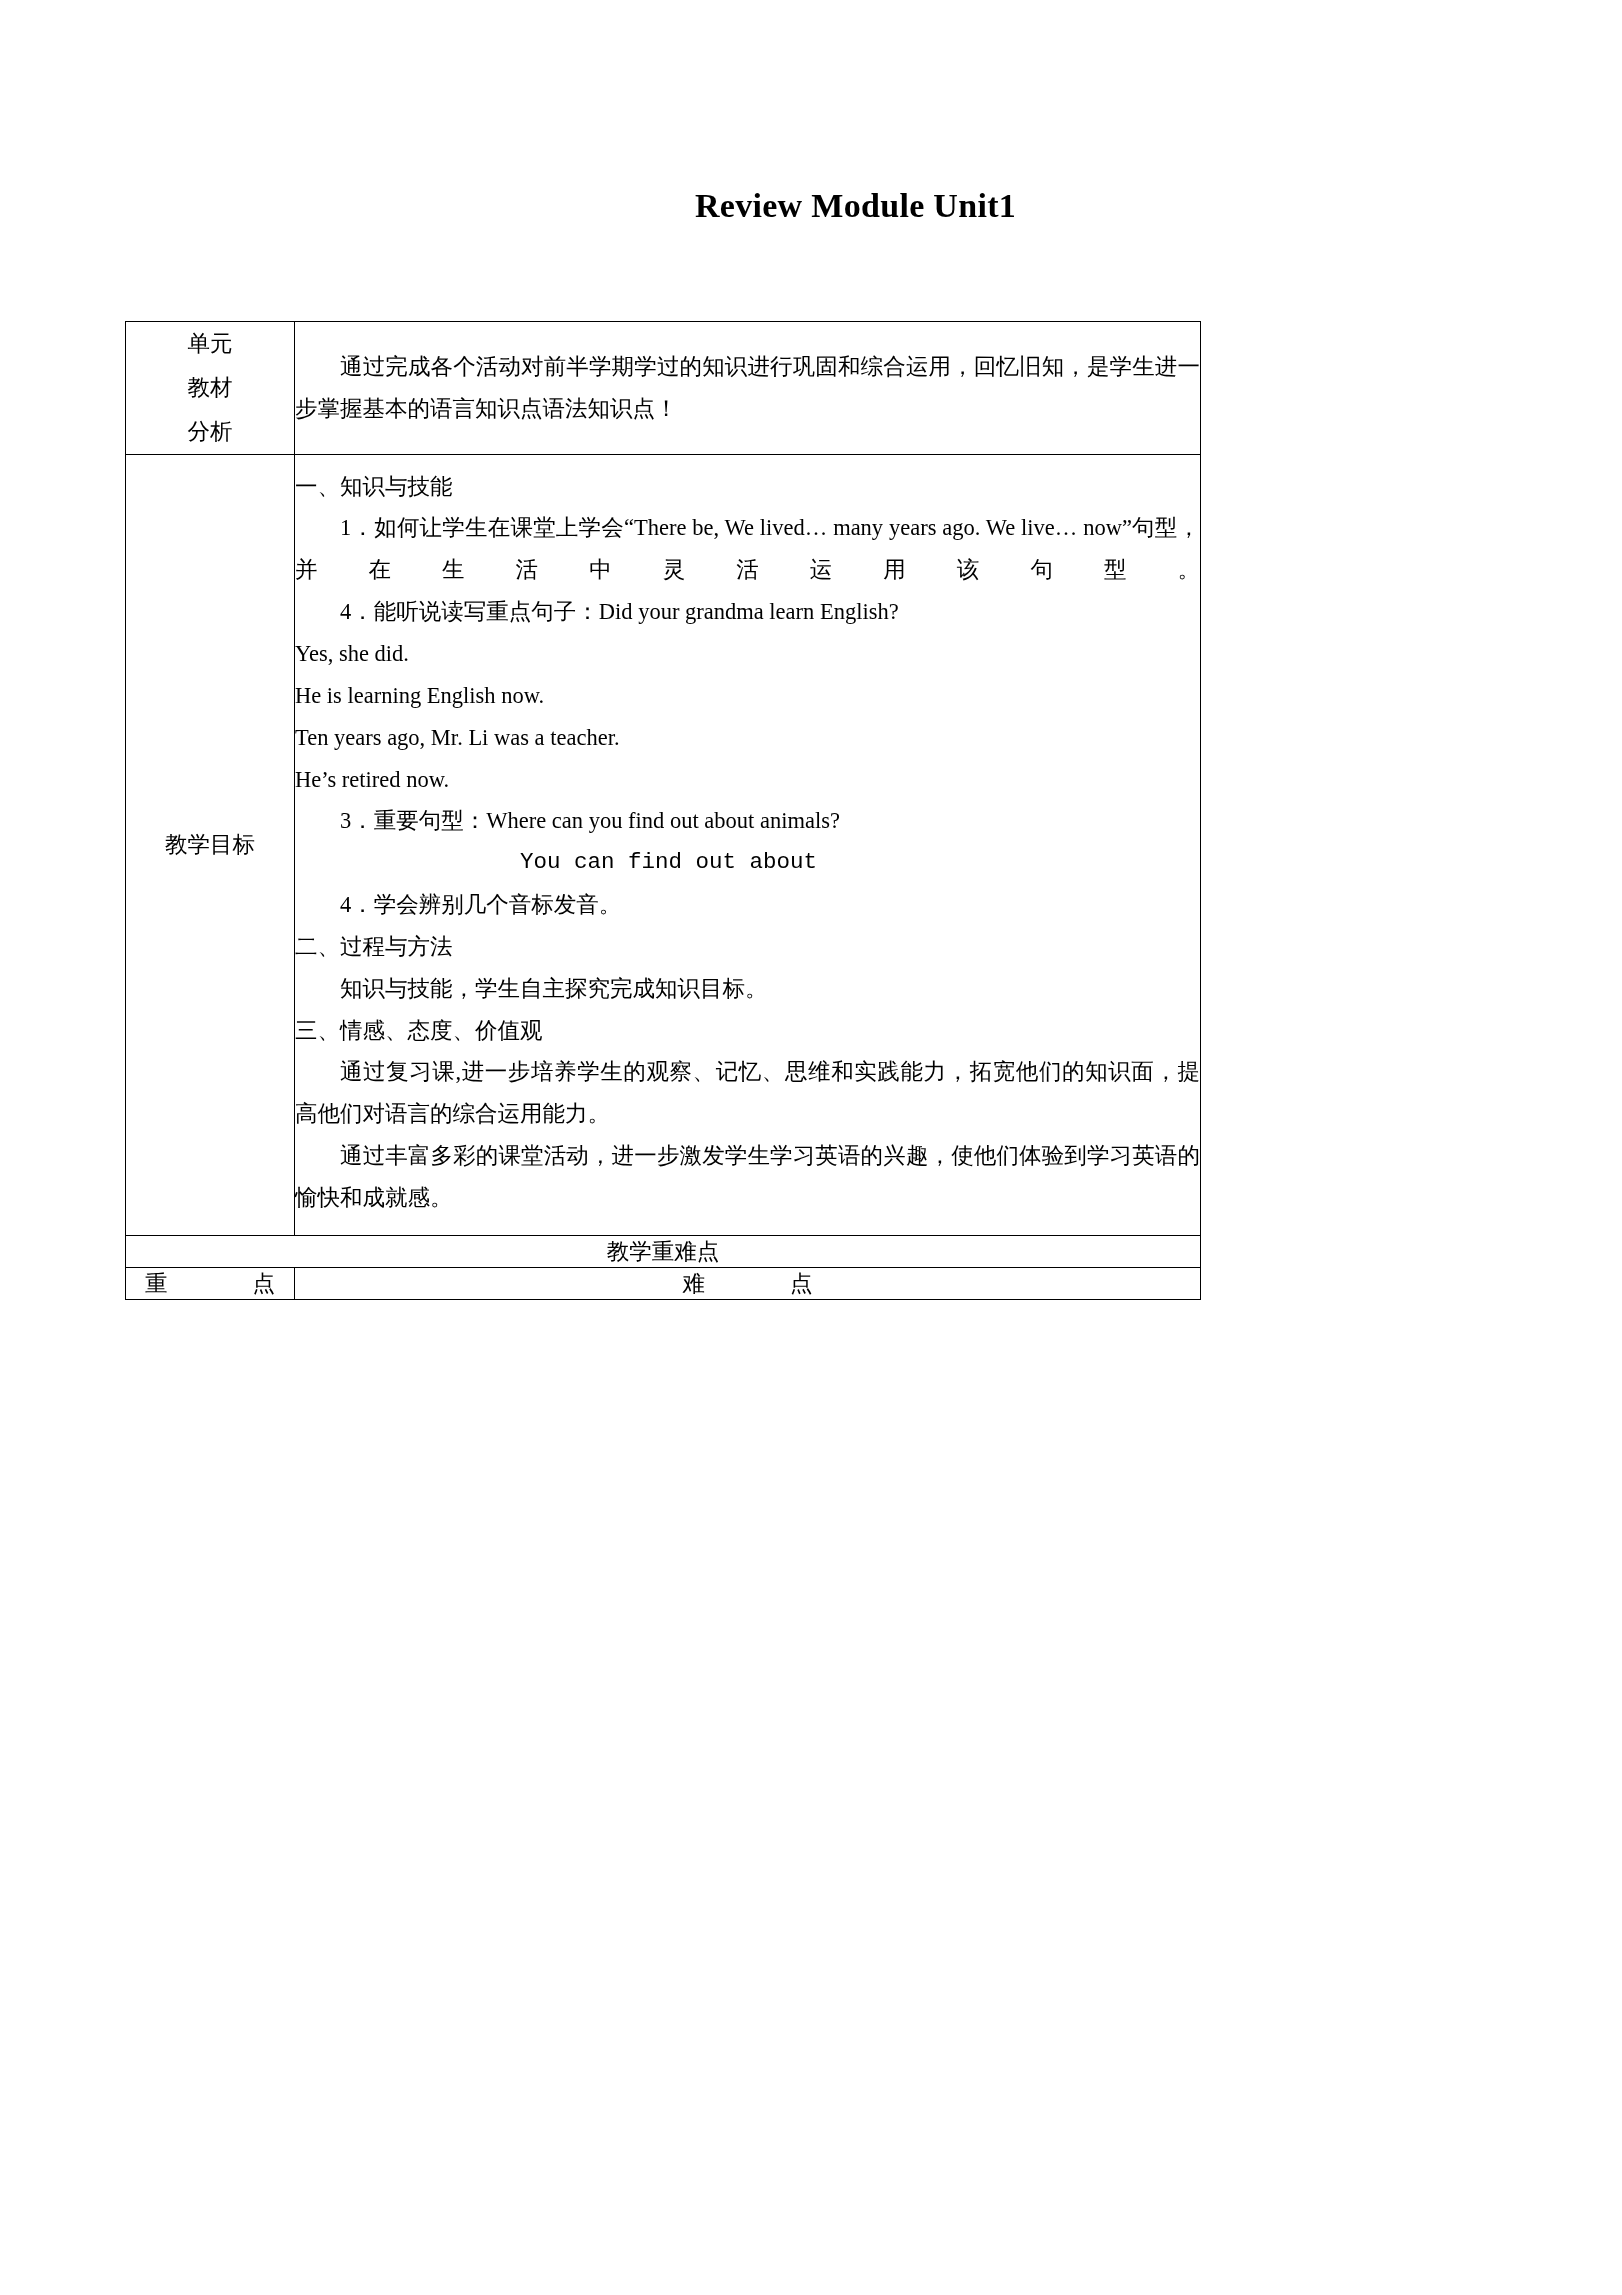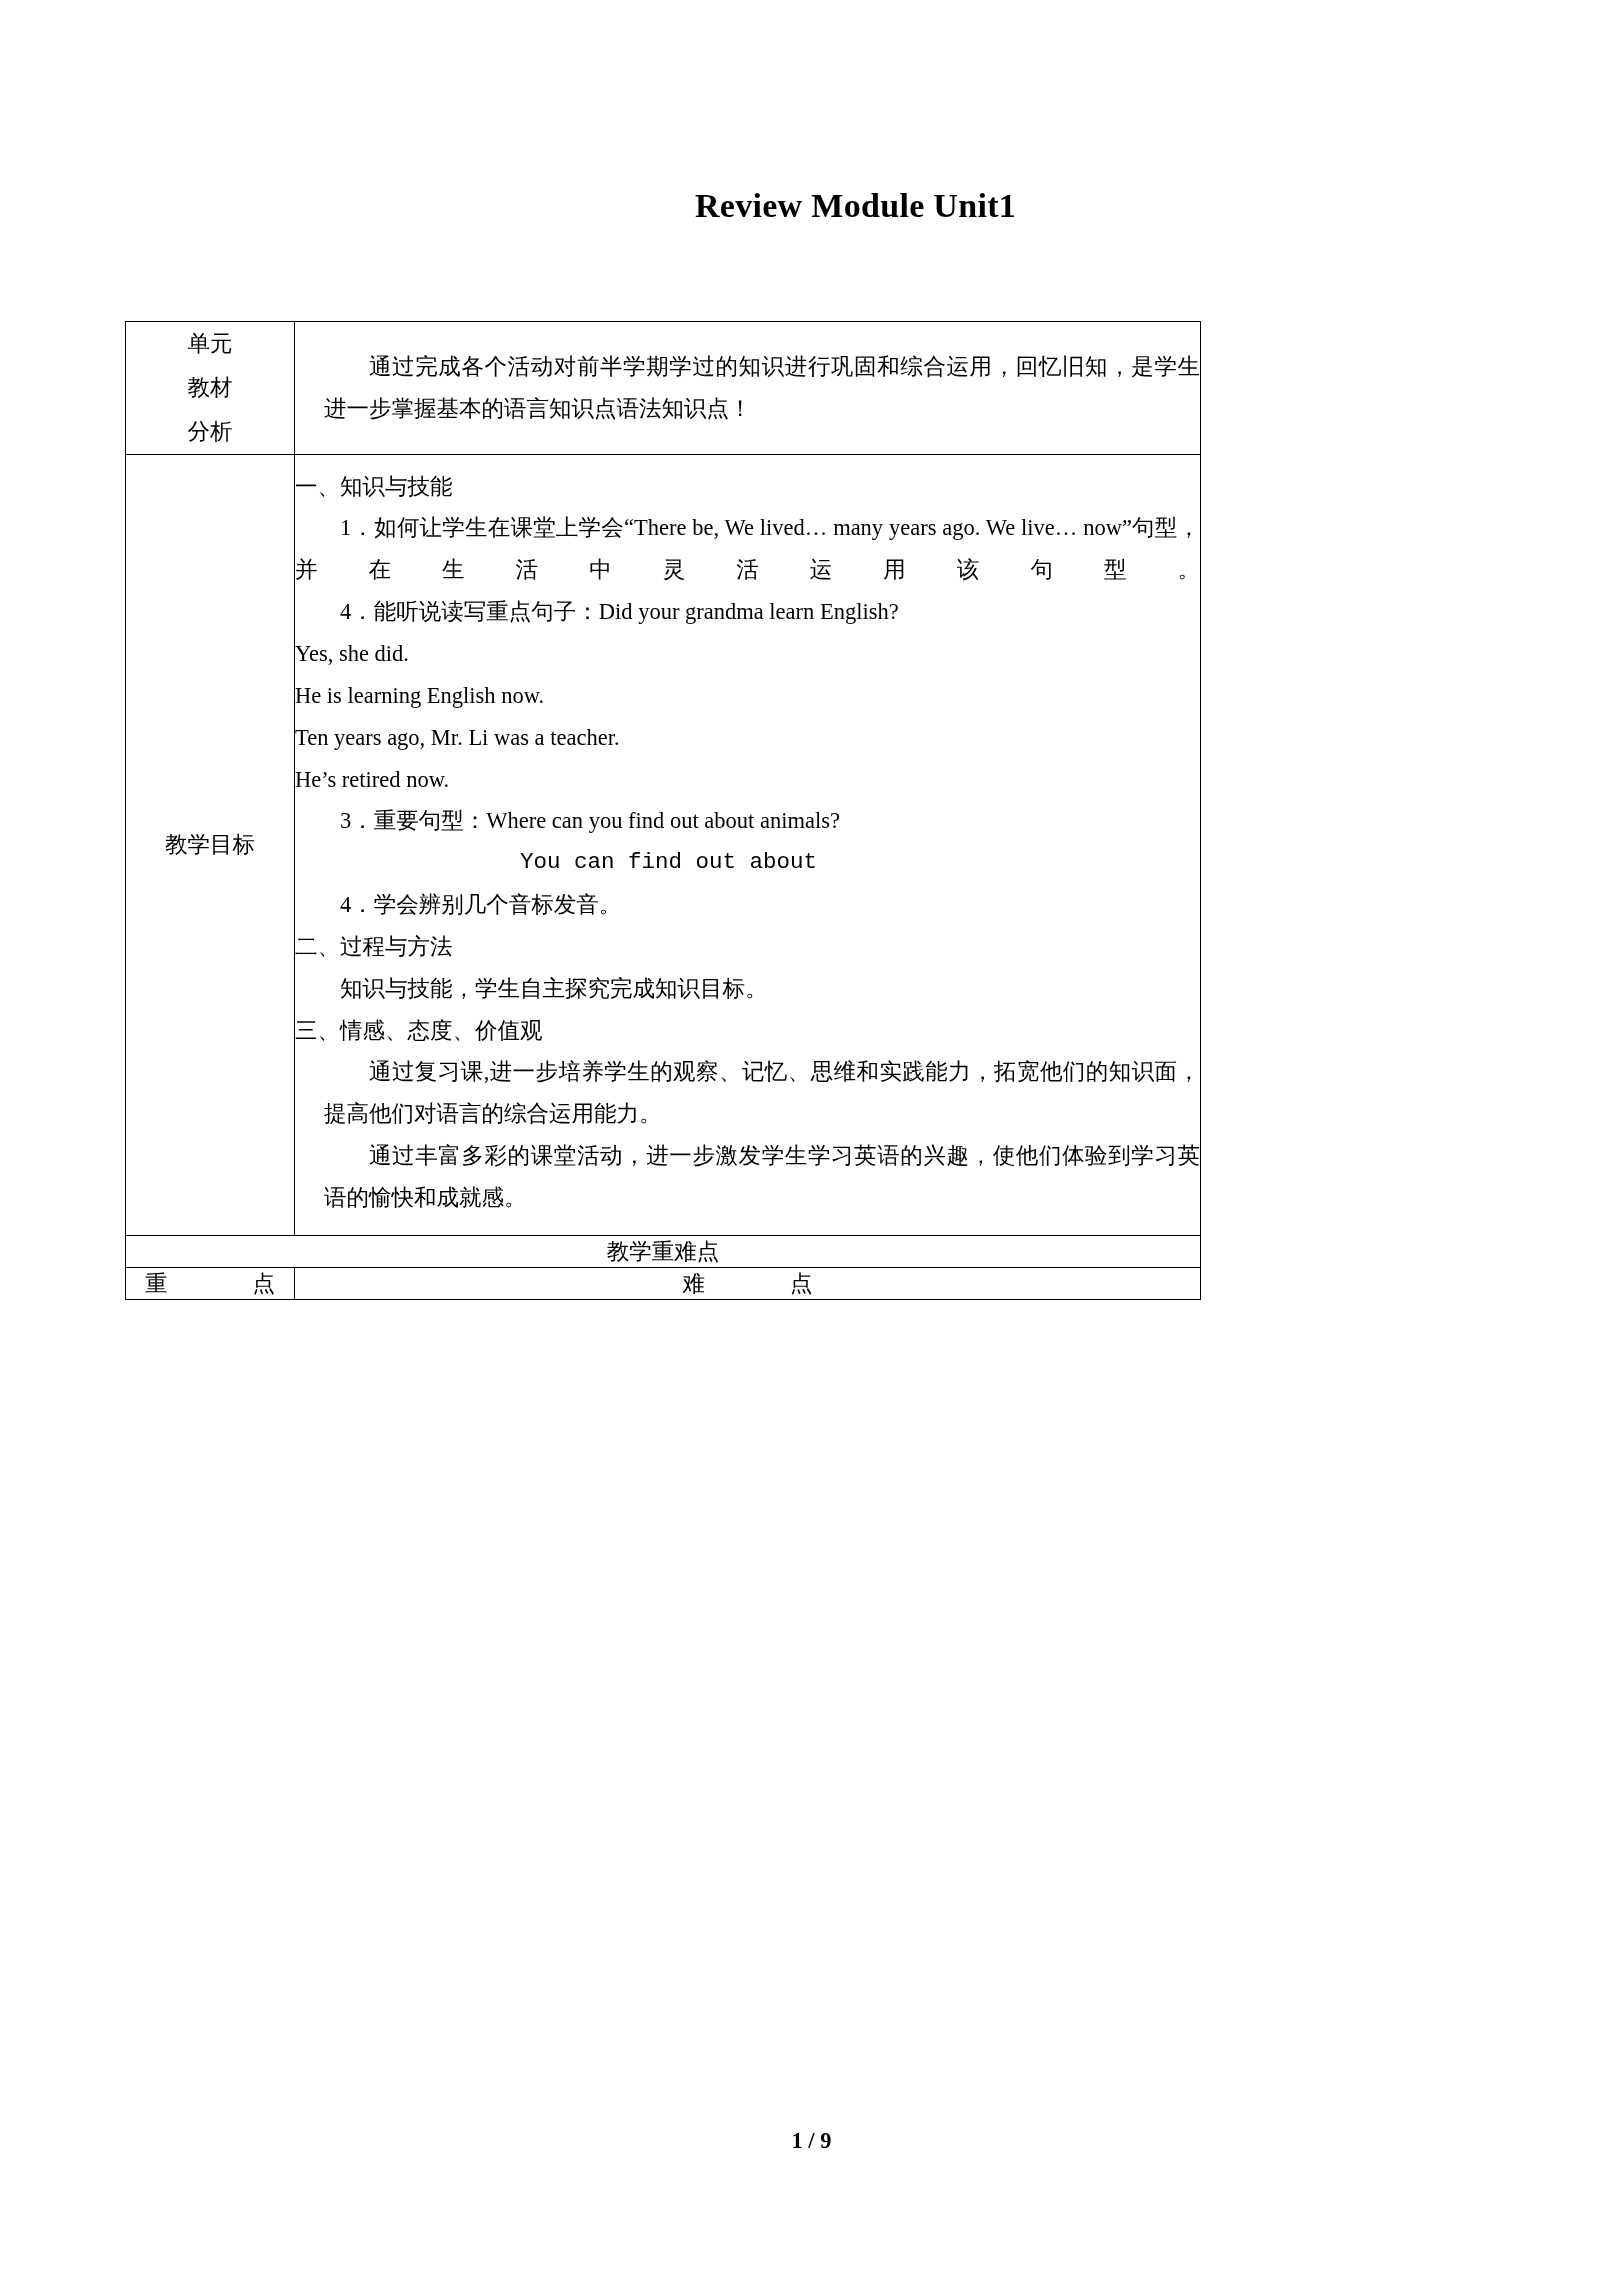--- a/index.html
+++ b/index.html
@@ -85,21 +85,21 @@
 
   .para {
     font-size: 22.5px;
     line-height: 1.86;
     margin: 0;
     text-align: justify;
     text-justify: inter-character;
     font-family: "Liberation Serif", "DejaVu Serif", serif;
   }
   .para.indent { text-indent: 45px; }
-  .para.just-all { text-align: justify; margin-left: 29px; }
+  .para.just-all { text-align: justify; }
   .para.plain { text-align: left; }
   .para.center-ish {
     text-align: left;
     padding-left: 225px;
     font-family: Liberation Mono, monospace;
   }
 
   .heading-line {
     font-size: 22.5px;
     line-height: 1.86;
@@ -211,16 +211,15 @@
       </tr>
 
       <tr>
         <td class="half-head" style="width:50%">重　　点</td>
         <td class="half-head" style="width:50%">难　　点</td>
       </tr>
 
     </tbody>
   </table>
 
-  <div class="footer">1 / 9</div>
 
 </div>
 
 
 </body></html>

